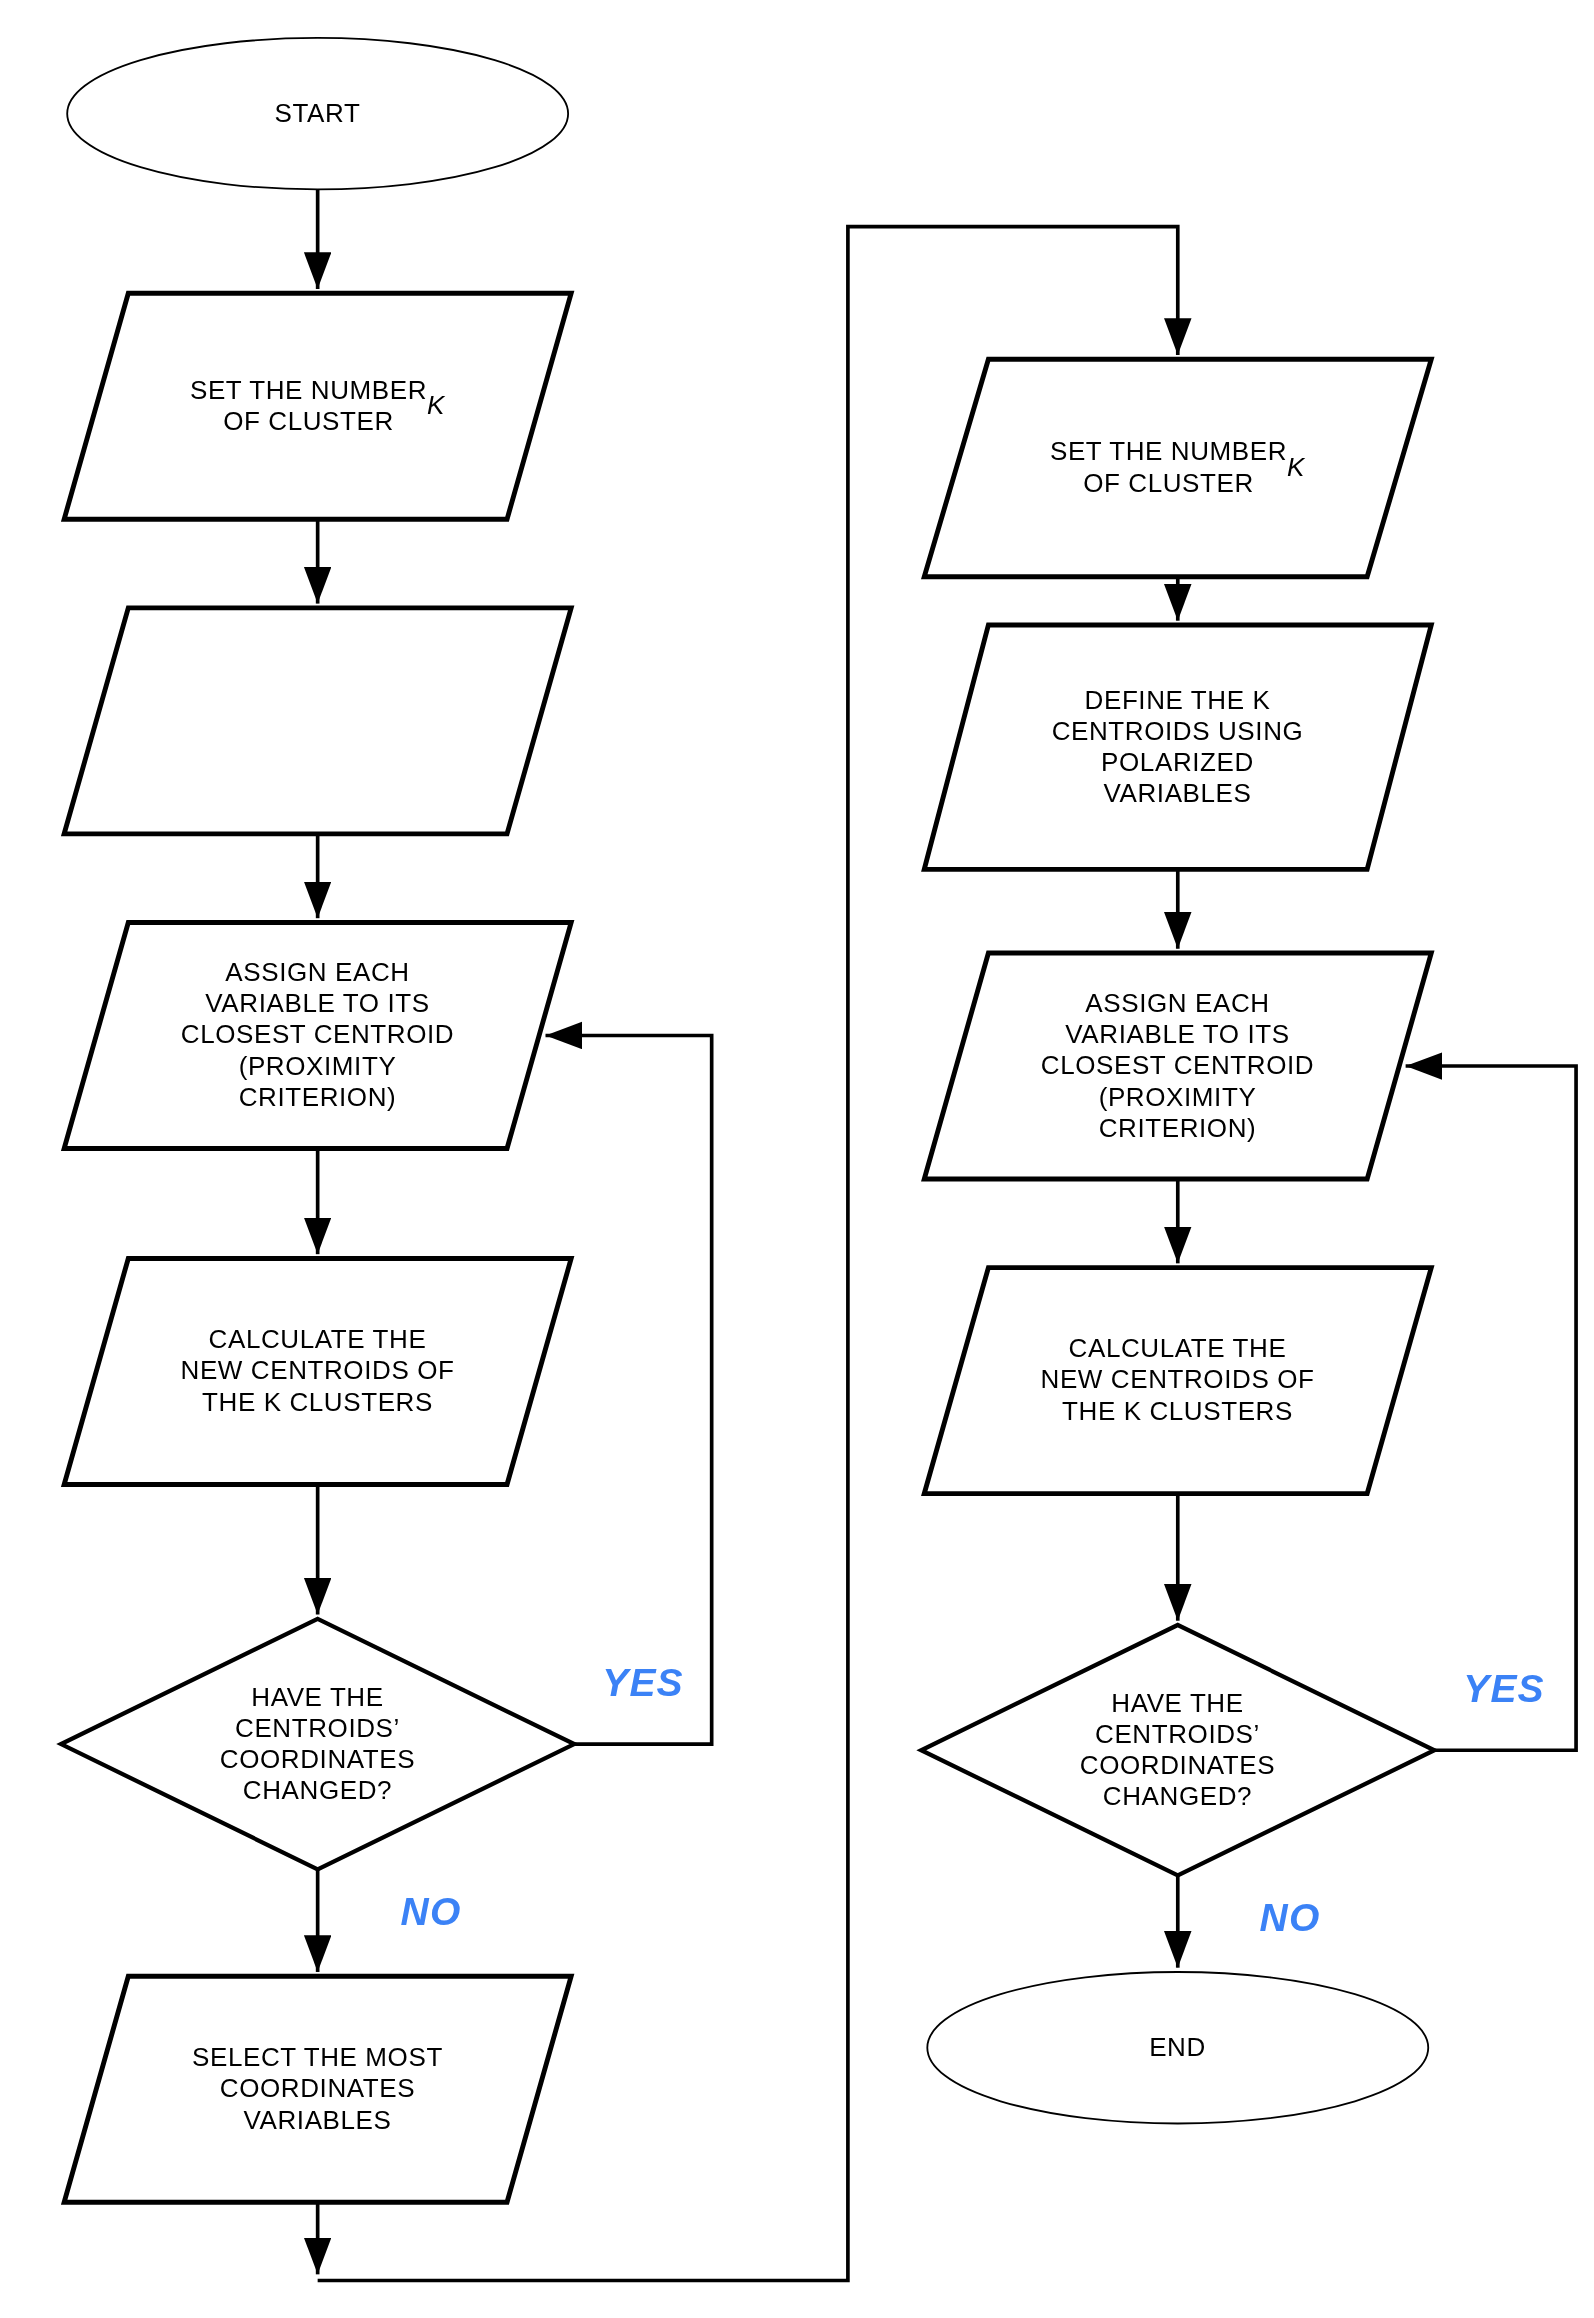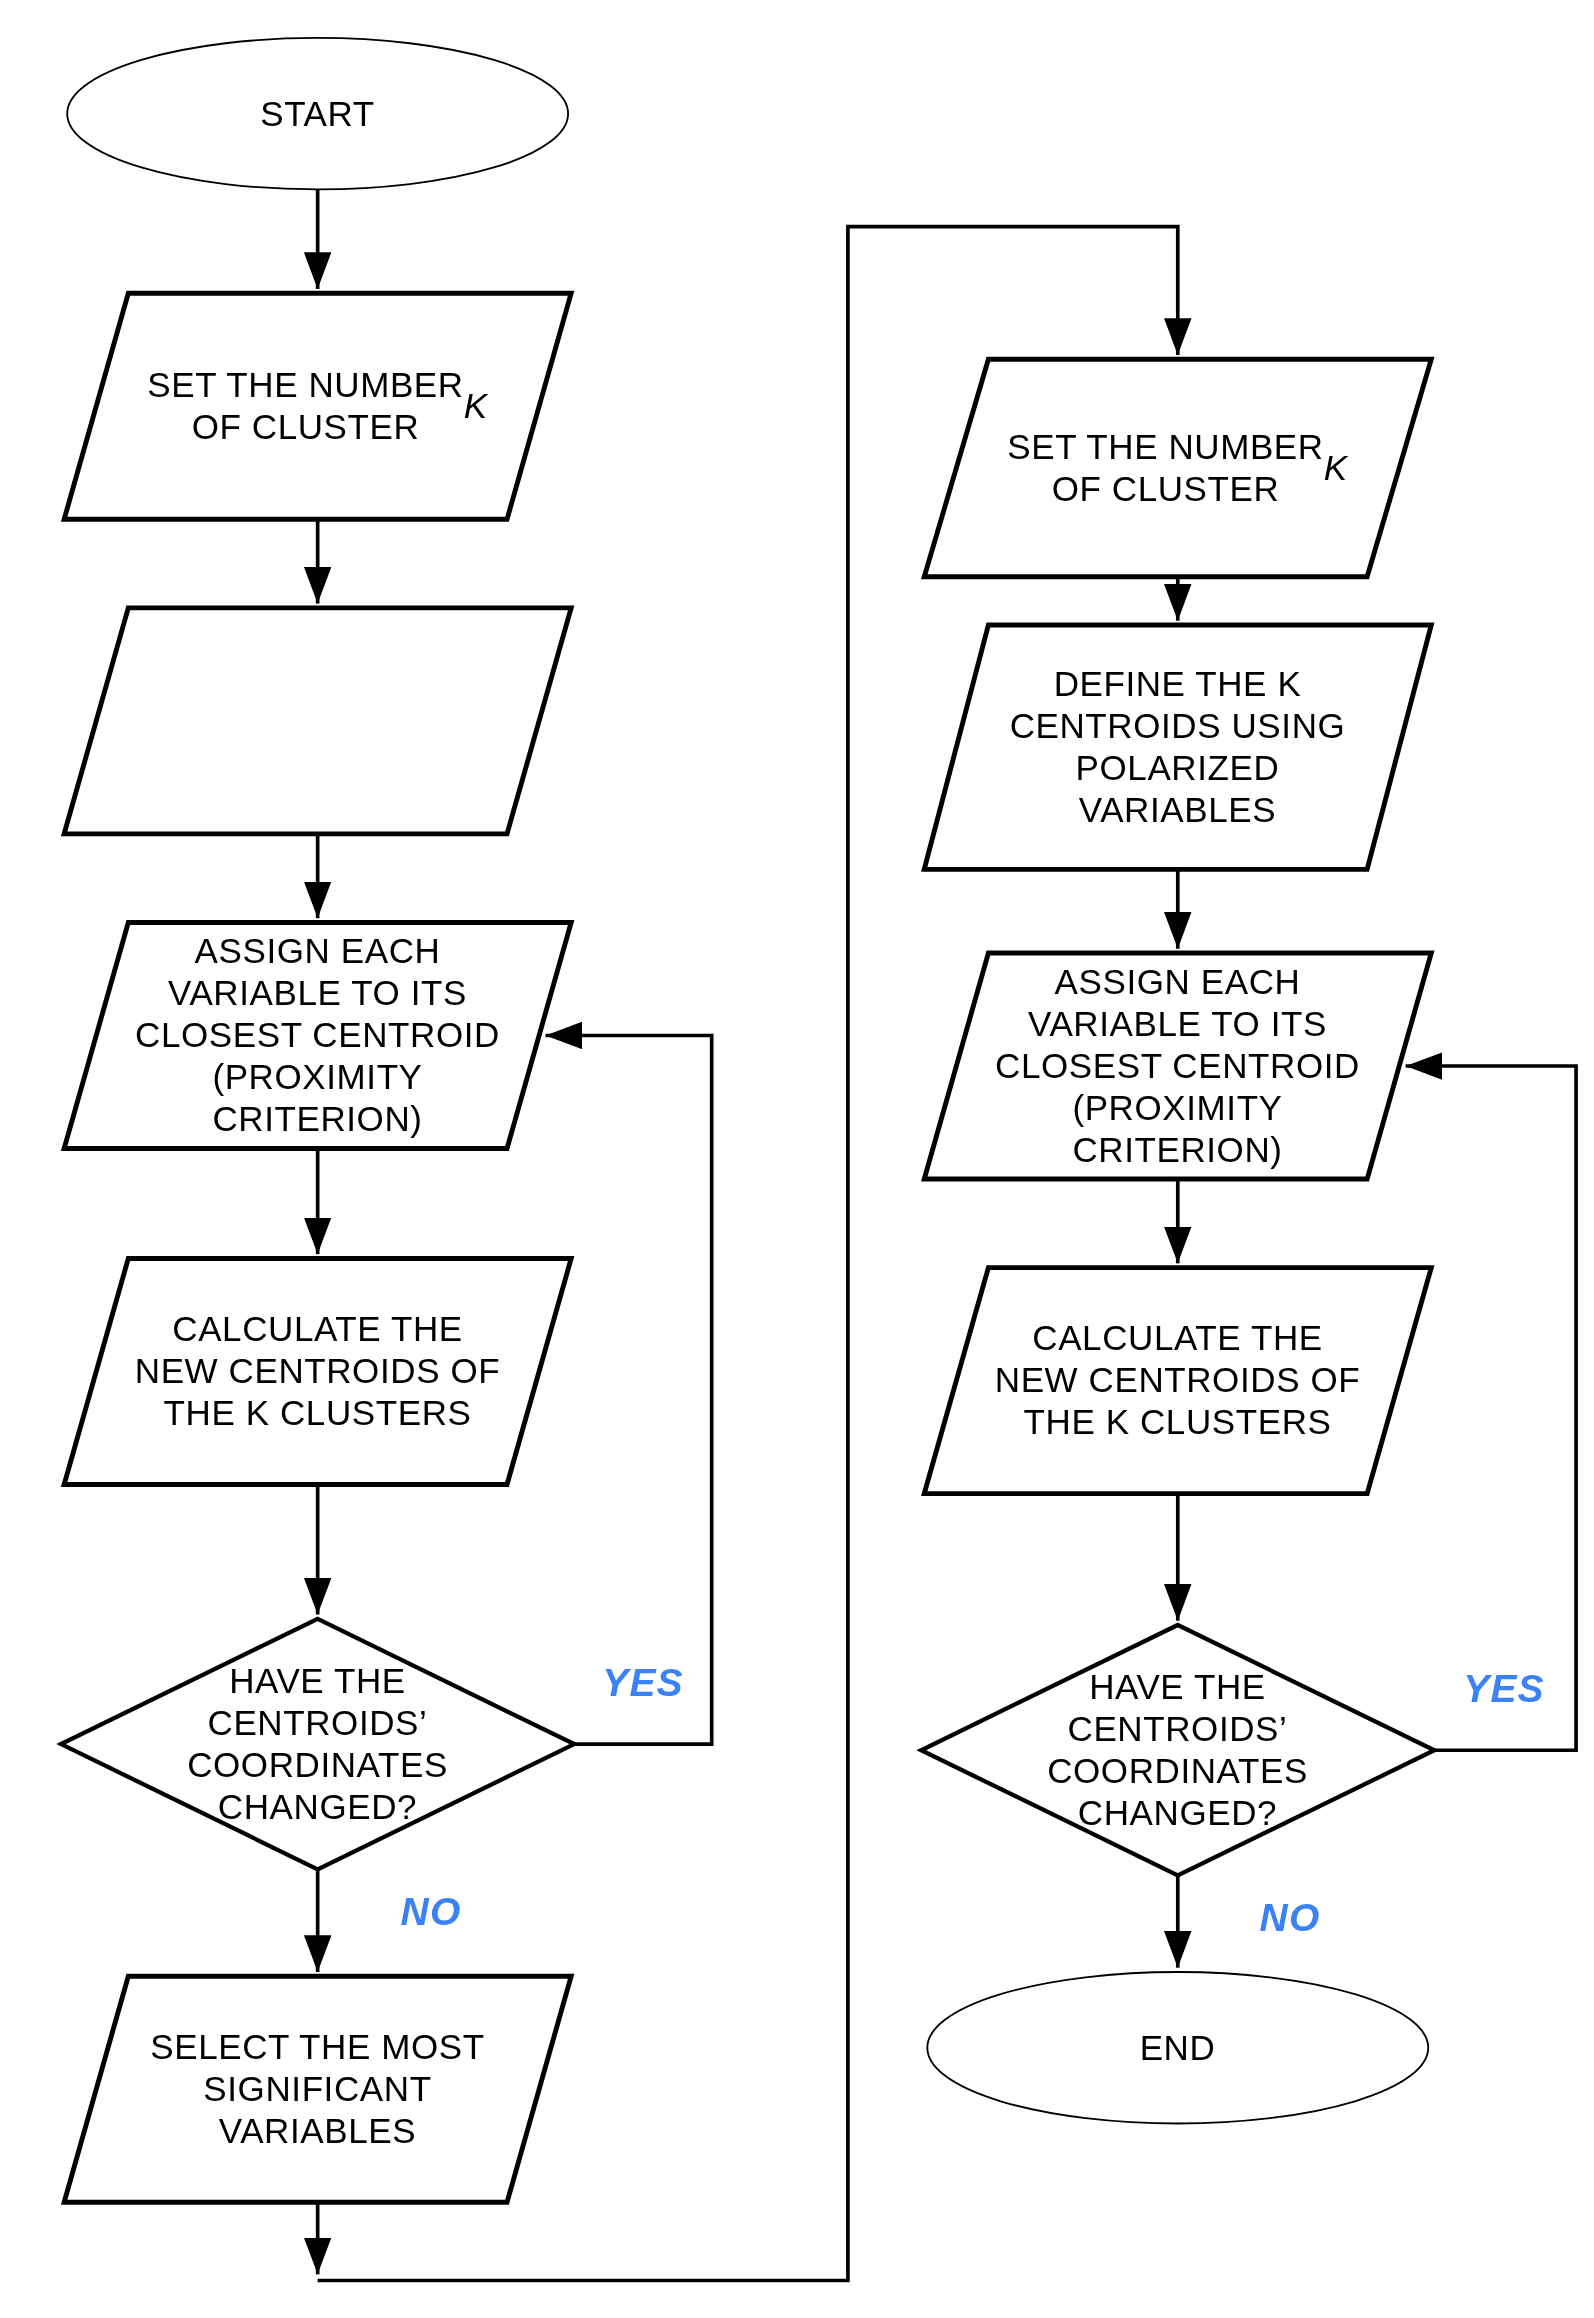--- a/index.html
+++ b/index.html
@@ -13,21 +13,21 @@
     overflow: hidden;
   }
   .canvas > svg { position: absolute; left: 0; top: 0; width: 1595px; height: 2319px; }
   .node-label {
     position: absolute;
     display: flex;
     align-items: center;
     justify-content: center;
     text-align: center;
     white-space: pre-line;
-    font-size: 35px;
+    font-size: 26px;
     line-height: 1.2;
     letter-spacing: 0.6px;
     color: #000;
   }
   .node-label .it { font-style: italic; }
   .edge-label {
     position: absolute;
     transform: translate(-50%, -50%);
     font-weight: bold;
     font-style: italic;
@@ -103,21 +103,21 @@
   <div class="node-label" style="left:64px; top:1258px; width:507px; height:226px;">CALCULATE THE
 NEW CENTROIDS OF
 THE K CLUSTERS</div>
 
   <div class="node-label" style="left:61px; top:1619px; width:513px; height:250px;">HAVE THE
 CENTROIDS’
 COORDINATES
 CHANGED?</div>
 
   <div class="node-label" style="left:64px; top:1976px; width:507px; height:226px;">SELECT THE MOST
-SIGNIFICANT
+COORDINATES
 VARIABLES</div>
 
   <div class="edge-label" style="left:643px; top:1683px;">YES</div>
   <div class="edge-label" style="left:431px; top:1912px;">NO</div>
 
   <div class="node-label" style="left:924px; top:359px; width:507px; height:217px;"><span>SET THE NUMBER
 OF CLUSTER </span><span class="it">K</span></div>
 
   <div class="node-label" style="left:924px; top:625px; width:507px; height:244px;">DEFINE THE K
 CENTROIDS USING

